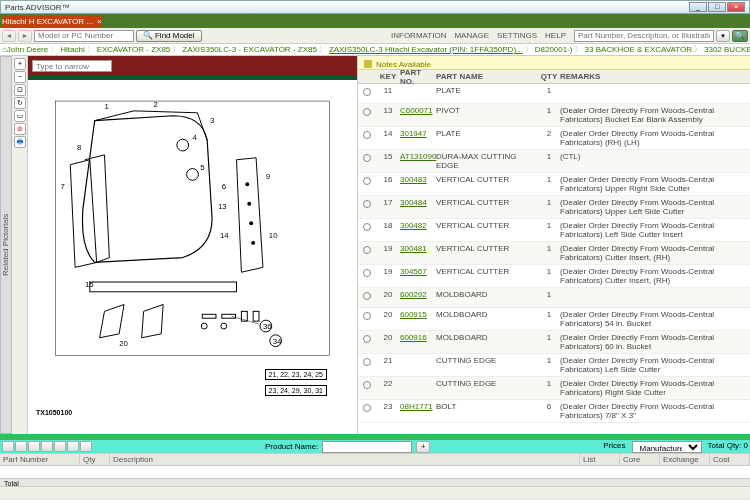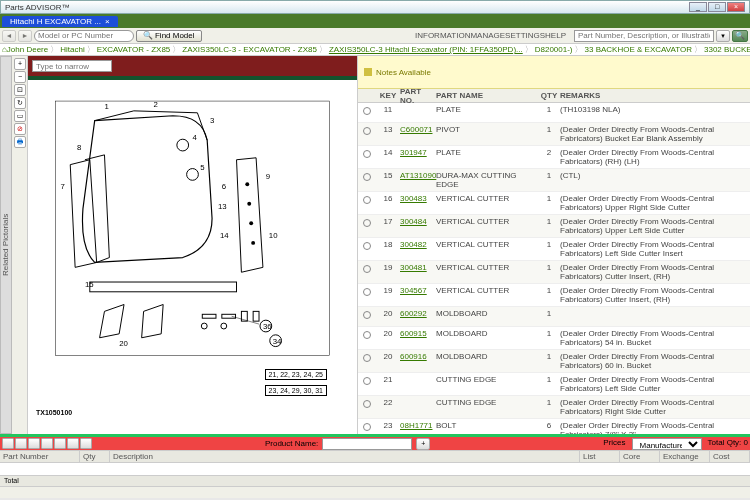--- a/index.html
+++ b/index.html
@@ -3,60 +3,60 @@
 <meta charset="utf-8">
 <style>
 *{box-sizing:border-box;margin:0;padding:0;font-family:Arial,sans-serif;font-size:8px}
 body{background:#e8e8e8;width:750px;height:500px;overflow:hidden}
 .titlebar{background:linear-gradient(#fff,#d8e8f0);height:14px;display:flex;align-items:center;padding:0 4px;border:1px solid #8aa}
 .titlebar-text{font-size:8px;color:#333}
 .win-btns{margin-left:auto;display:flex;gap:1px}
 .win-btn{width:18px;height:10px;background:linear-gradient(#e8f0f8,#c0d8e8);border:1px solid #889;text-align:center;line-height:8px;font-size:7px}
 .win-btn.close{background:linear-gradient(#f08080,#d04040);color:#fff}
 .tabs{background:#4a7a2a;height:14px;display:flex;align-items:center;padding:0 2px}
-.tab{background:#1d4ed8;color:#fff;padding:1px 8px;font-size:8px;border-radius:2px 2px 0 0;display:flex;align-items:center;gap:4px}
+.tab{background:#c2410c;color:#fff;padding:1px 0;font-size:8px;border-radius:2px 2px 0 0;display:flex;align-items:center;gap:4px}
 .tab-close{color:#fff;font-size:8px}
 .toolbar{background:#f0f0e8;height:16px;display:flex;align-items:center;gap:2px;padding:0 2px;border-bottom:1px solid #ccc}
 .nav-btn{width:14px;height:12px;background:linear-gradient(#fff,#ddd);border:1px solid #aaa;border-radius:2px;text-align:center;line-height:10px;font-size:7px}
 .nav-btn.disabled{opacity:.5}
 .input{border:1px solid #999;padding:1px 3px;font-size:8px;background:#fff;height:12px}
 .btn{background:linear-gradient(#fff,#e0e0d0);border:1px solid #888;padding:1px 6px;font-size:8px;border-radius:2px;height:12px;display:flex;align-items:center;gap:2px}
-.top-links{margin-left:auto;display:flex;}
+.top-links{margin-left:auto;display:flex;gap:8px}
 .top-link{color:#555;font-size:8px;text-decoration:none}
 .search-btn{background:linear-gradient(#8a8,#585);color:#fff;border:1px solid #474;width:16px;height:12px;text-align:center;line-height:10px;border-radius:2px}
 .breadcrumb{background:#fff;height:12px;display:flex;align-items:center;padding:0 2px;border-bottom:1px solid #ccc;font-size:7px;color:#367a00;overflow:hidden;white-space:nowrap}
 .bc-sep{color:#999;margin:0 2px}
 .bc-item.active{color:#367a00;text-decoration:underline}
 .bc-home{width:10px;height:10px;display:inline-block}
 .main{display:flex;height:378px}
 .side-tab{writing-mode:vertical-rl;transform:rotate(180deg);background:#ddd;width:12px;text-align:center;padding:4px 0;font-size:8px;color:#555;border:1px solid #bbb}
 .left-tools{width:16px;background:#f0f0e8;display:flex;flex-direction:column;gap:1px;padding:2px;border-right:1px solid #ccc}
 .tool-icon{width:12px;height:12px;background:#fff;border:1px solid #aaa;border-radius:2px;text-align:center;line-height:10px;font-size:7px}
 .diagram-area{width:330px;background:#fff;position:relative;border-right:1px solid #ccc}
 .diagram-header{height:24px;background:#7f1d1d;border-bottom:4px solid #14532d;display:flex;align-items:center;padding:0 4px;font-size:7px;color:#888}
 .diagram-canvas{position:relative;height:340px;padding:8px}
 .diagram-svg{width:100%;height:300px}
 .callout-box{position:absolute;border:1px solid #000;background:#fff;padding:1px 3px;font-size:7px}
 .diagram-ref{position:absolute;bottom:4px;left:8px;font-size:7px;font-weight:bold}
 .parts-area{flex:1;background:#fff;display:flex;flex-direction:column;overflow:hidden}
-.notes-bar{background:#fffacd;height:14px;display:flex;align-items:center;padding:16px 6px;font-size:8px;color:#7a7a00;border-bottom:1px solid #e0d880}
+.notes-bar{background:#fffacd;height:14px;display:flex;padding:4px 6px;font-size:8px;color:#7a7a00;border-bottom:1px solid #e0d880}
 .notes-flag{width:8px;height:8px;background:#d0c040;margin-right:4px}
 .parts-header{display:flex;background:#f0f0e8;height:14px;align-items:center;border-bottom:1px solid #ccc;font-size:7px;color:#555;font-weight:bold}
 .parts-body{flex:1;overflow-y:auto}
 .parts-row{display:flex;min-height:20px;border-bottom:1px solid #eee;font-size:7px;color:#444;padding:2px 0}
 .parts-row:nth-child(even){background:#f8f8f4}
 .col-radio{width:18px;text-align:center}
 .col-key{width:24px;text-align:center}
 .col-partno{width:36px}
 .col-partname{width:102px}
 .col-qty{width:22px;text-align:center}
 .col-remarks{flex:1;padding-right:16px}
 .radio{width:8px;height:8px;border:1px solid #888;border-radius:50%;display:inline-block;margin-top:2px}
 .link{color:#367a00;text-decoration:underline}
-.bottom-panel{height:52px;background:#ef4444;border-top:3px solid #22c55e}
+.bottom-panel{height:52px;background:#5eead4;border-top:6px solid #22c55e}
 .bottom-toolbar{height:14px;display:flex;align-items:center;padding:0 2px;gap:1px;border-bottom:1px solid #ccc}
 .mini-btn{width:12px;height:11px;background:linear-gradient(#fff,#ddd);border:1px solid #aaa;border-radius:1px}
 .product-entry{display:flex;align-items:center;gap:4px;margin-left:auto;font-size:7px}
 .grid-header{display:flex;height:12px;background:#e8e8e0;border-bottom:1px solid #ccc;font-size:7px;color:#555}
 .gh{border-right:1px solid #ccc;padding:1px 3px}
 .grid-body{height:12px;background:#fff}
 .total-row{height:12px;background:#e8e8e0;border-top:1px solid #ccc;padding:1px 4px;font-size:7px}
 .status{height:12px;background:#f0f0e8;border-top:1px solid #ccc}
 </style>
 </head>
@@ -74,21 +74,21 @@
 <div class="tabs">
   <div class="tab">
     <span>Hitachi H EXCAVATOR ...</span>
     <span class="tab-close">×</span>
   </div>
 </div>
 
 <div class="toolbar">
   <div class="nav-btn disabled">◄</div>
   <div class="nav-btn disabled">►</div>
-  <input class="input" style="width: 100px; border-radius: 6px;" placeholder="Model or PC Number">
+  <input class="input" style="width: 100px;" placeholder="Model or PC Number">
   <div class="btn">
       <span>🔍</span>
       <span>Find Model</span>
     </div>
   <div class="top-links">
     <a class="top-link">INFORMATION</a>
     <a class="top-link">MANAGE</a>
     <a class="top-link">SETTINGS</a>
     <a class="top-link">HELP</a>
   </div>
@@ -190,21 +190,20 @@
       <div class="col-qty">QTY</div>
       <div class="col-remarks">REMARKS</div>
     </div>
     <div class="parts-body" id="parts-body">
         <div class="parts-row">
           <div class="col-radio"><span class="radio"></span></div>
   <div class="col-key">11</div>
   <div class="col-partno"></div>
   <div class="col-partname">PLATE</div>
   <div class="col-qty">1</div>
-  <div class="col-remarks">(TH103198 NLA)</div>
         </div>
         <div class="parts-row">
           <div class="col-radio"><span class="radio"></span></div>
   <div class="col-key">13</div>
   <div class="col-partno"><span class="link">C600071</span></div>
   <div class="col-partname">PIVOT</div>
   <div class="col-qty">1</div>
   <div class="col-remarks">(Dealer Order Directly From Woods-Central Fabricators) Bucket Ear Blank Assembly</div>
         </div>
         <div class="parts-row">

